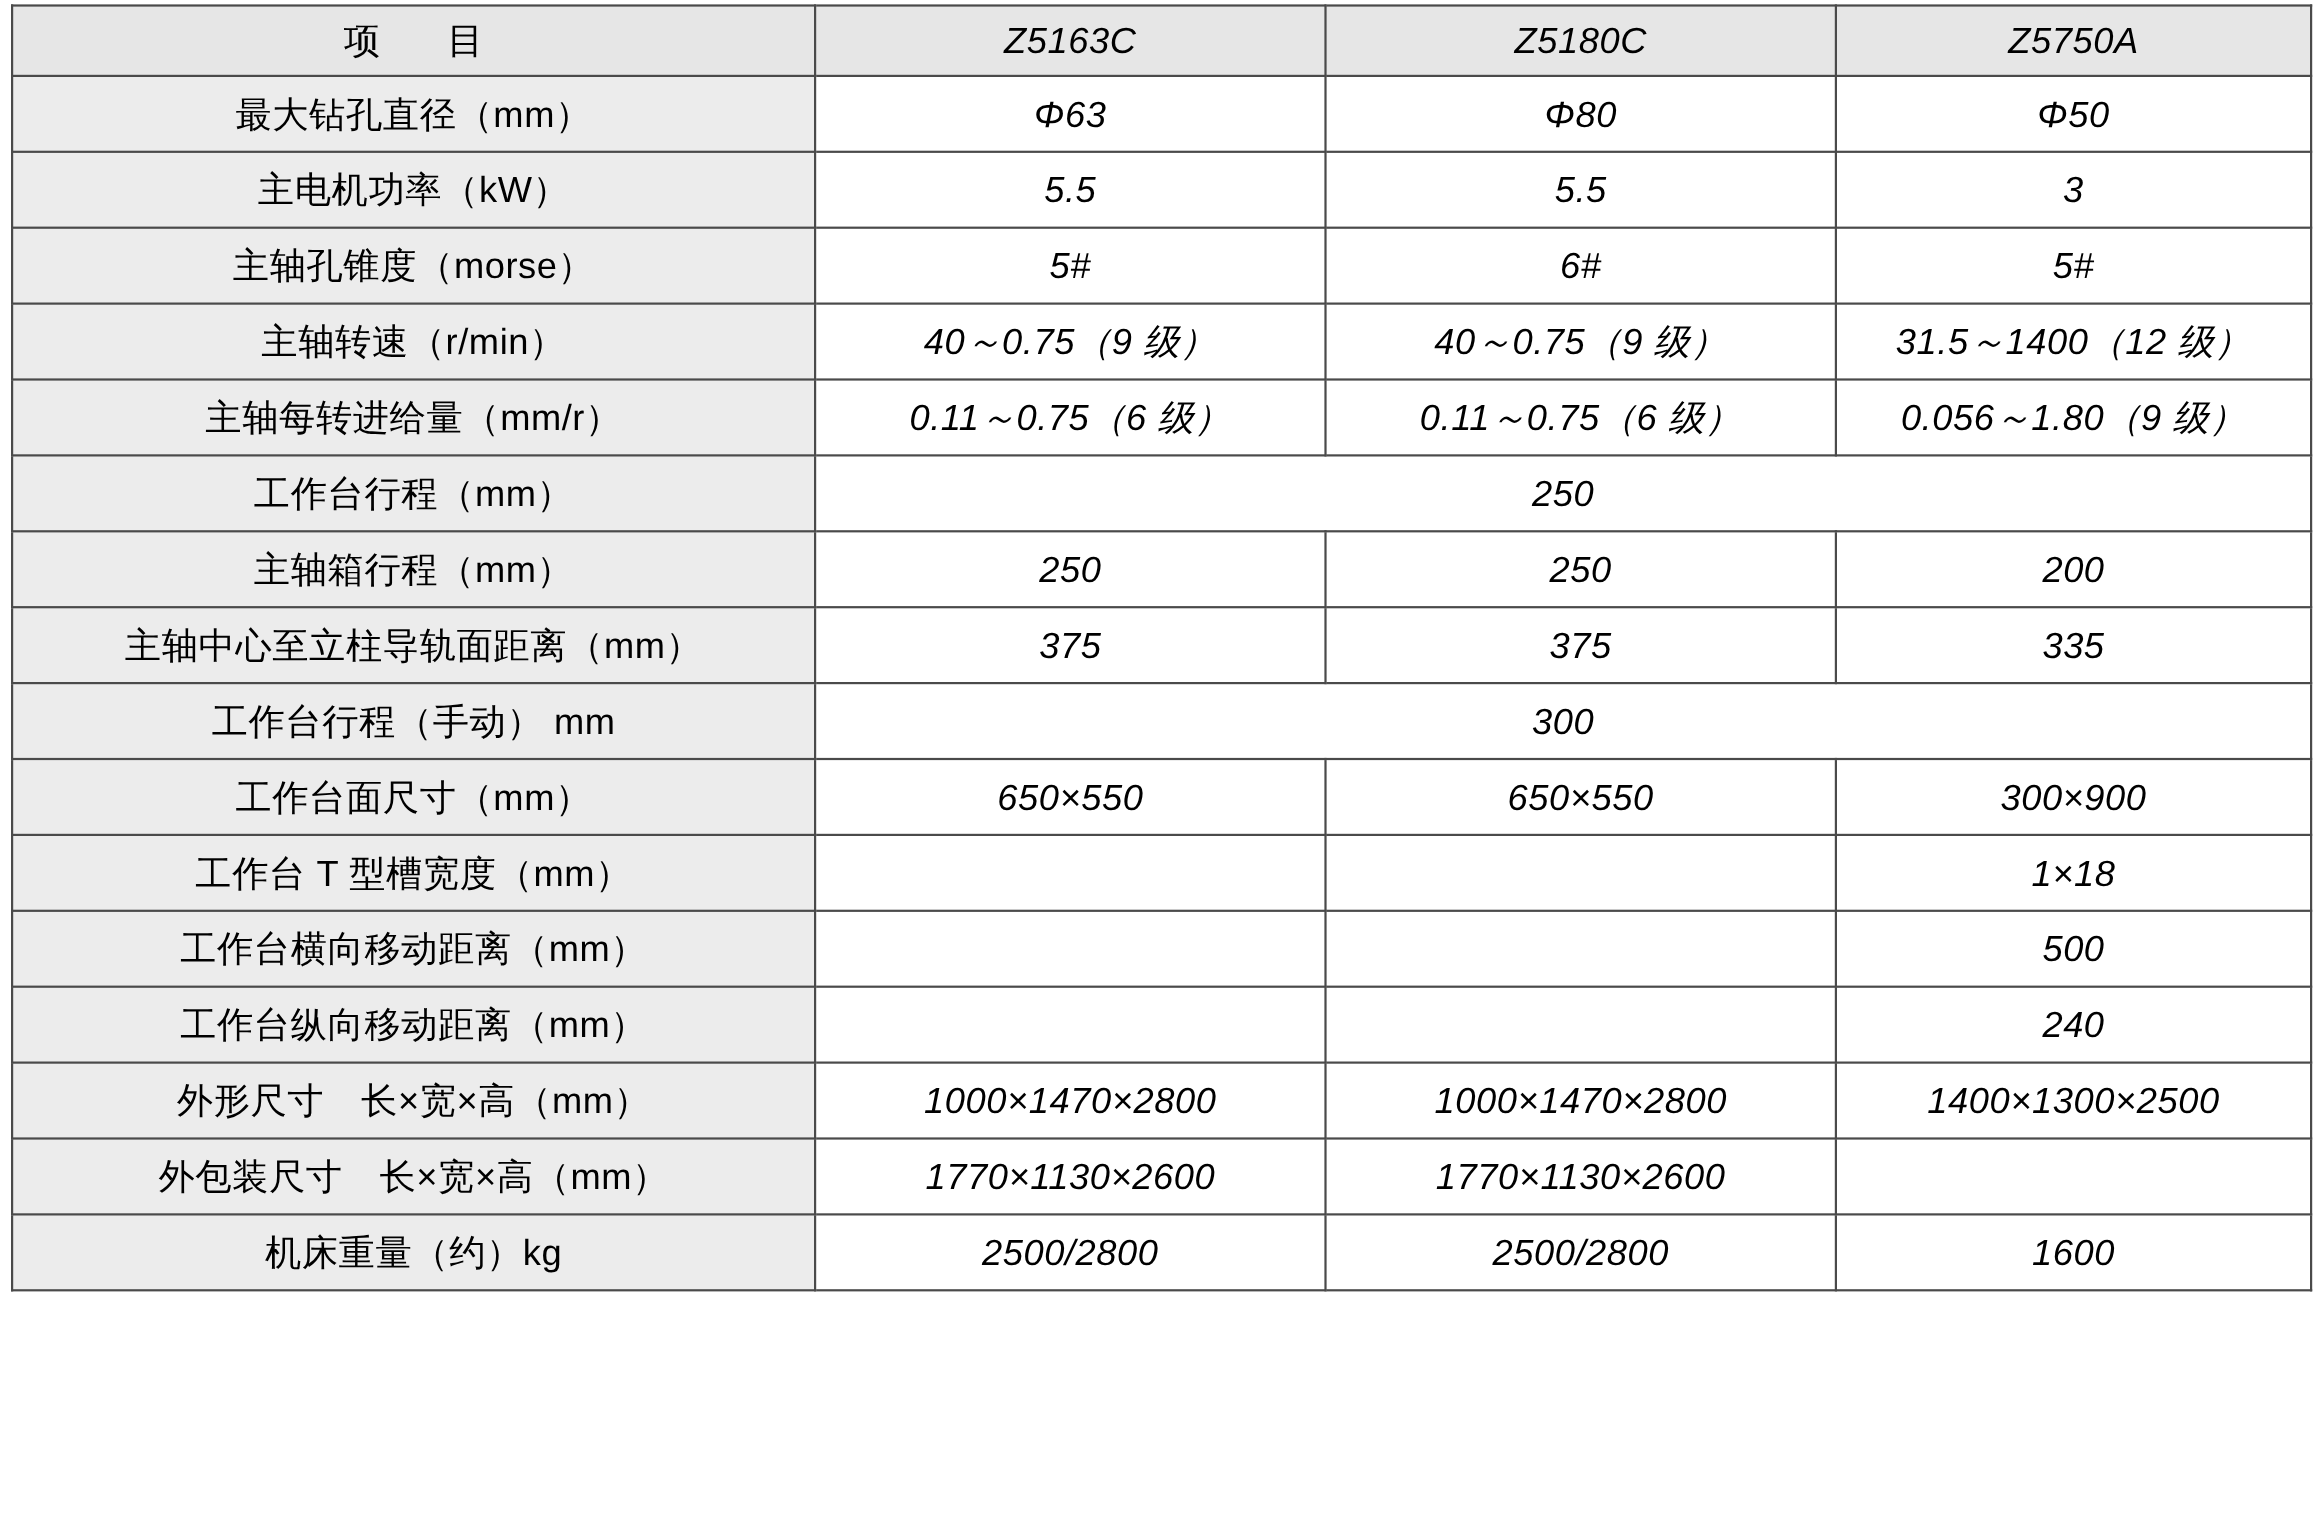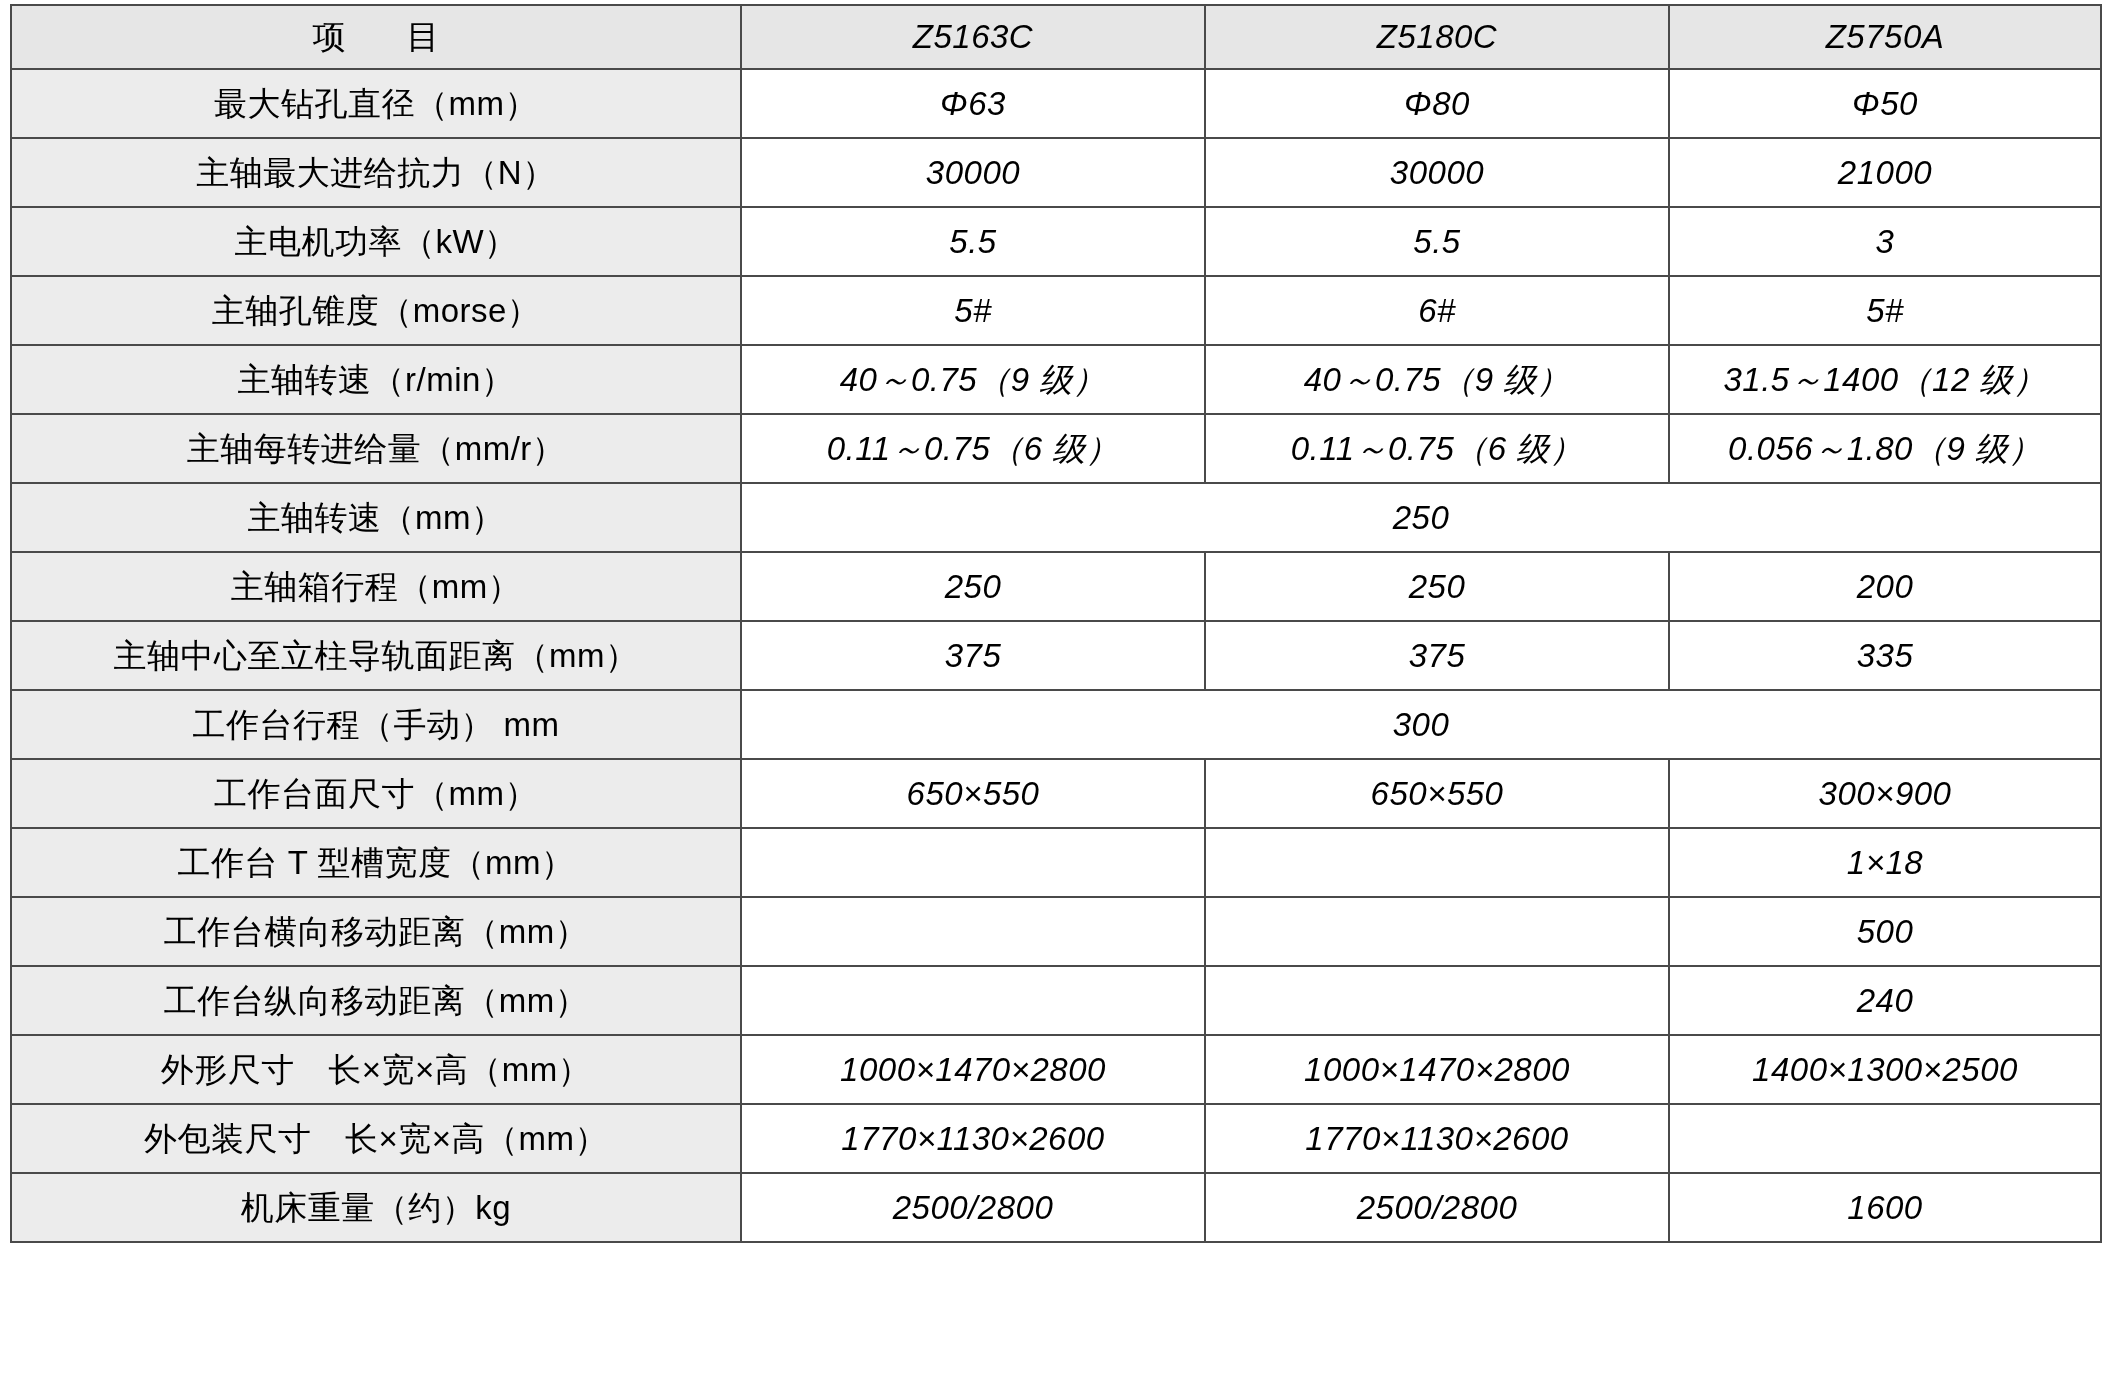--- a/index.html
+++ b/index.html
@@ -81,26 +81,20 @@
           <td class="value">Z5180C</td>
           <td class="value">Z5750A</td>
         </tr>
         <tr>
           <td class="label">最大钻孔直径（mm）</td>
           <td class="value">Φ63</td>
           <td class="value">Φ80</td>
           <td class="value">Φ50</td>
         </tr>
         <tr>
-          <td class="label">主轴最大进给抗力（N）</td>
-          <td class="value">30000</td>
-          <td class="value">30000</td>
-          <td class="value">21000</td>
-        </tr>
-        <tr>
           <td class="label">主电机功率（kW）</td>
           <td class="value">5.5</td>
           <td class="value">5.5</td>
           <td class="value">3</td>
         </tr>
         <tr>
           <td class="label">主轴孔锥度（morse）</td>
           <td class="value">5#</td>
           <td class="value">6#</td>
           <td class="value">5#</td>
@@ -111,21 +105,21 @@
           <td class="value small">40～0.75（9 级）</td>
           <td class="value small">31.5～1400（12 级）</td>
         </tr>
         <tr>
           <td class="label">主轴每转进给量（mm/r）</td>
           <td class="value small">0.11～0.75（6 级）</td>
           <td class="value small">0.11～0.75（6 级）</td>
           <td class="value small">0.056～1.80（9 级）</td>
         </tr>
         <tr>
-          <td class="label">主轴转速（mm）</td>
+          <td class="label">工作台行程（mm）</td>
           <td class="value" colspan="3">250</td>
         </tr>
         <tr>
           <td class="label">主轴箱行程（mm）</td>
           <td class="value">250</td>
           <td class="value">250</td>
           <td class="value">200</td>
         </tr>
         <tr>
           <td class="label small">主轴中心至立柱导轨面距离（mm）</td>

